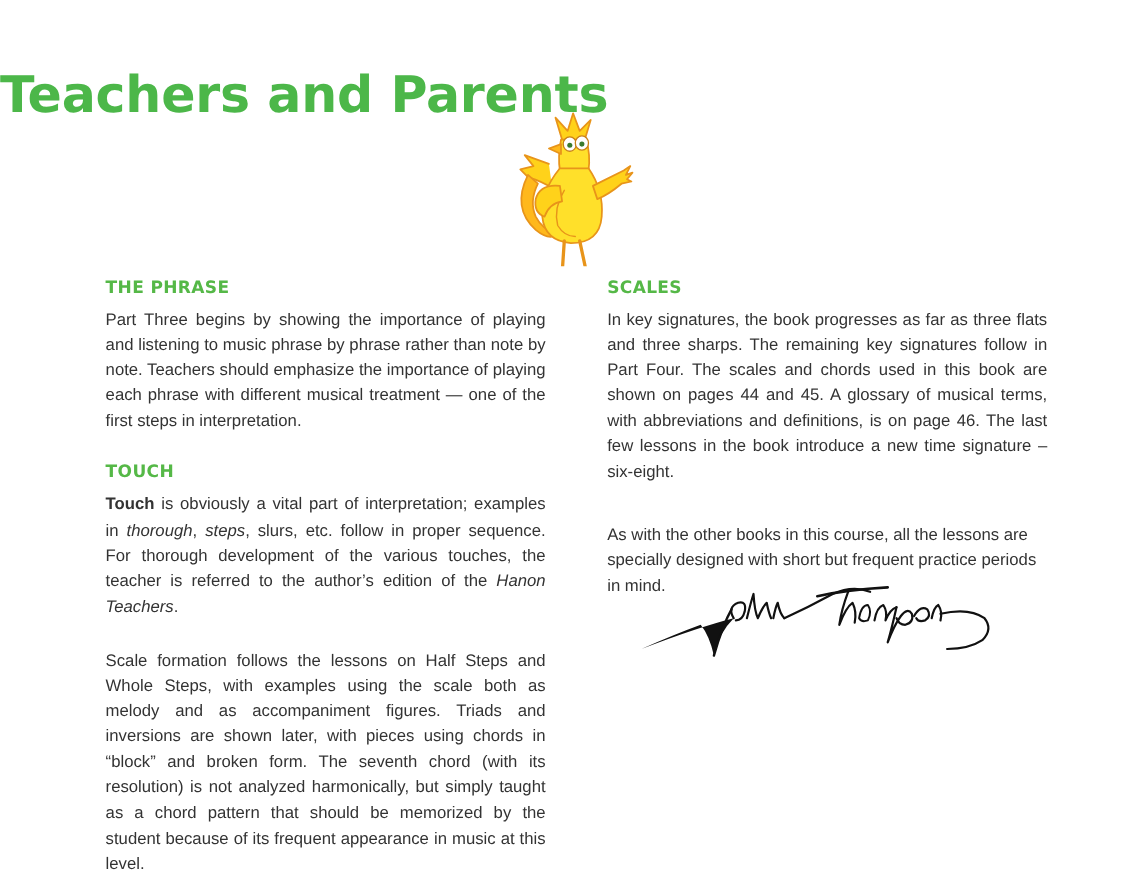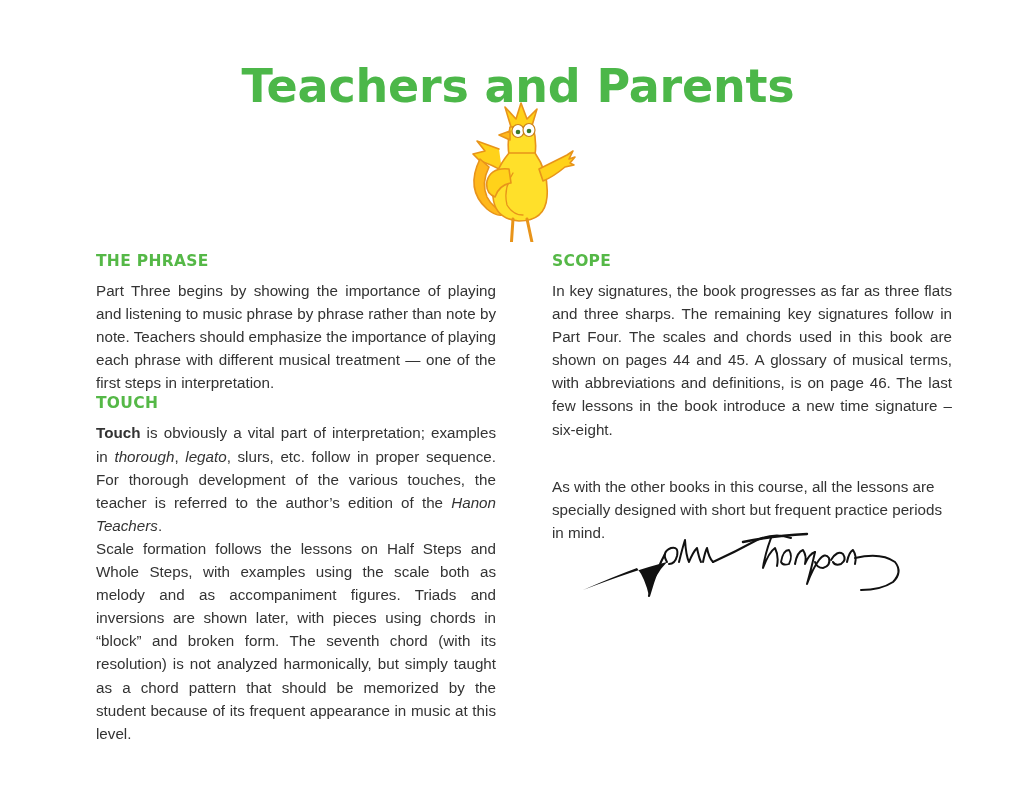--- a/index.html
+++ b/index.html
@@ -22,21 +22,20 @@
     height: 800px;
     background: #ffffff;
   }
 
   
   .page-title {
     position: absolute;
     top: 30px;
     left: 0;
     width: 1036px;
-    text-align: center;
     font-size: 46px;
     font-weight: bold;
     letter-spacing: -0.2px;
     color: #4cb749;
     font-family: "DejaVu Sans", sans-serif;
     line-height: 1.1;
   }
 
   
   .bird-wrap {
@@ -54,21 +53,21 @@
     top: 252px;
     left: 96px;
     width: 856px;
     display: flex;
     gap: 56px;
   }
   .col {
     width: 406px;
   }
 
-  .section + .section { }
+  .section + .section { margin-top: 26px; }
 
   .section-heading {
     color: #55b847;
     font-size: 15.5px;
     font-weight: bold;
     letter-spacing: 0.3px;
     margin: 0 0 9px 0;
     font-family: "DejaVu Sans", sans-serif;
   }
 
@@ -145,33 +144,33 @@
 
     <div class="col">
 
       <div class="section">
         <h2 class="section-heading">THE PHRASE</h2>
         <p class="body-text"><span>Part Three begins by showing the importance of playing and listening to music phrase by phrase rather than note by note. Teachers should emphasize the importance of playing each phrase with different musical treatment — one of the first steps in interpretation.</span></p>
       </div>
 
       <div class="section">
         <h2 class="section-heading">TOUCH</h2>
-        <p class="body-text"><b>Touch</b><span> is obviously a vital part of interpretation; examples in </span><i>thorough</i><span>, </span><i>legato</i><span>, slurs, etc. follow in proper sequence. For thorough development of the various touches, the teacher is referred to the author’s edition of the </span><i>Hanon Teachers</i><span>.</span></p>
+        <p class="body-text"><b>Touch</b><span> is obviously a vital part of interpretation; examples in </span><i>thorough</i><span>, </span><i>steps</i><span>, slurs, etc. follow in proper sequence. For thorough development of the various touches, the teacher is referred to the author’s edition of the </span><i>Hanon Teachers</i><span>.</span></p>
       </div>
 
       <div class="section">
         <p class="body-text"><span>Scale formation follows the lessons on Half Steps and Whole Steps, with examples using the scale both as melody and as accompaniment figures. Triads and inversions are shown later, with pieces using chords in “block” and broken form. The seventh chord (with its resolution) is not analyzed harmonically, but simply taught as a chord pattern that should be memorized by the student because of its frequent appearance in music at this level.</span></p>
       </div>
 
     </div>
 
     <div class="col">
 
       <div class="section">
-        <h2 class="section-heading">SCOPE</h2>
+        <h2 class="section-heading">SCALES</h2>
         <p class="body-text"><span>In key signatures, the book progresses as far as three flats and three sharps. The remaining key signatures follow in Part Four. The scales and chords used in this book are shown on pages 44 and 45. A glossary of musical terms, with abbreviations and definitions, is on page 46. The last few lessons in the book introduce a new time signature – six-eight.</span></p>
         <p class="body-text ragged"><span>As with the other books in this course, all the lessons are specially designed with short but frequent practice periods in mind.</span></p>
       </div>
 
     </div>
 
   </div>
 
   <div class="signature-wrap">
     <svg width="340" height="95" viewBox="0 0 340 95" xmlns="http://www.w3.org/2000/svg">

